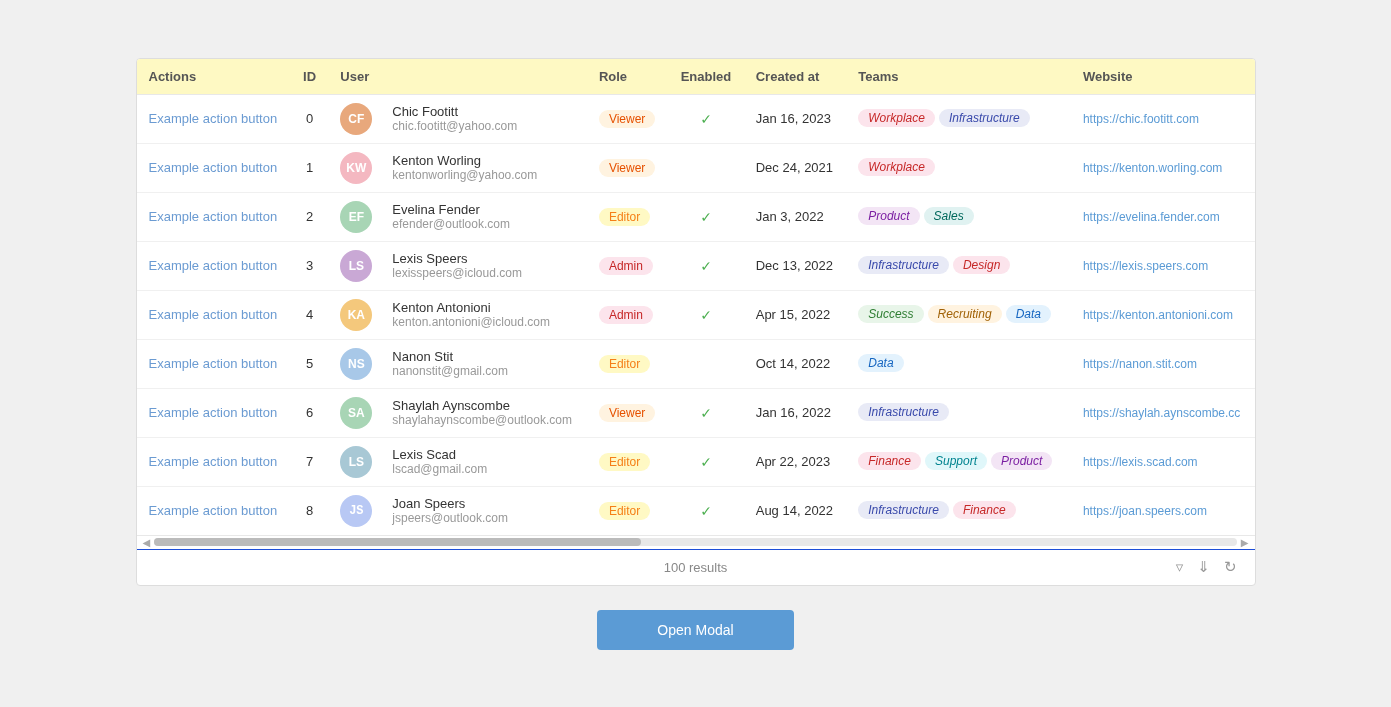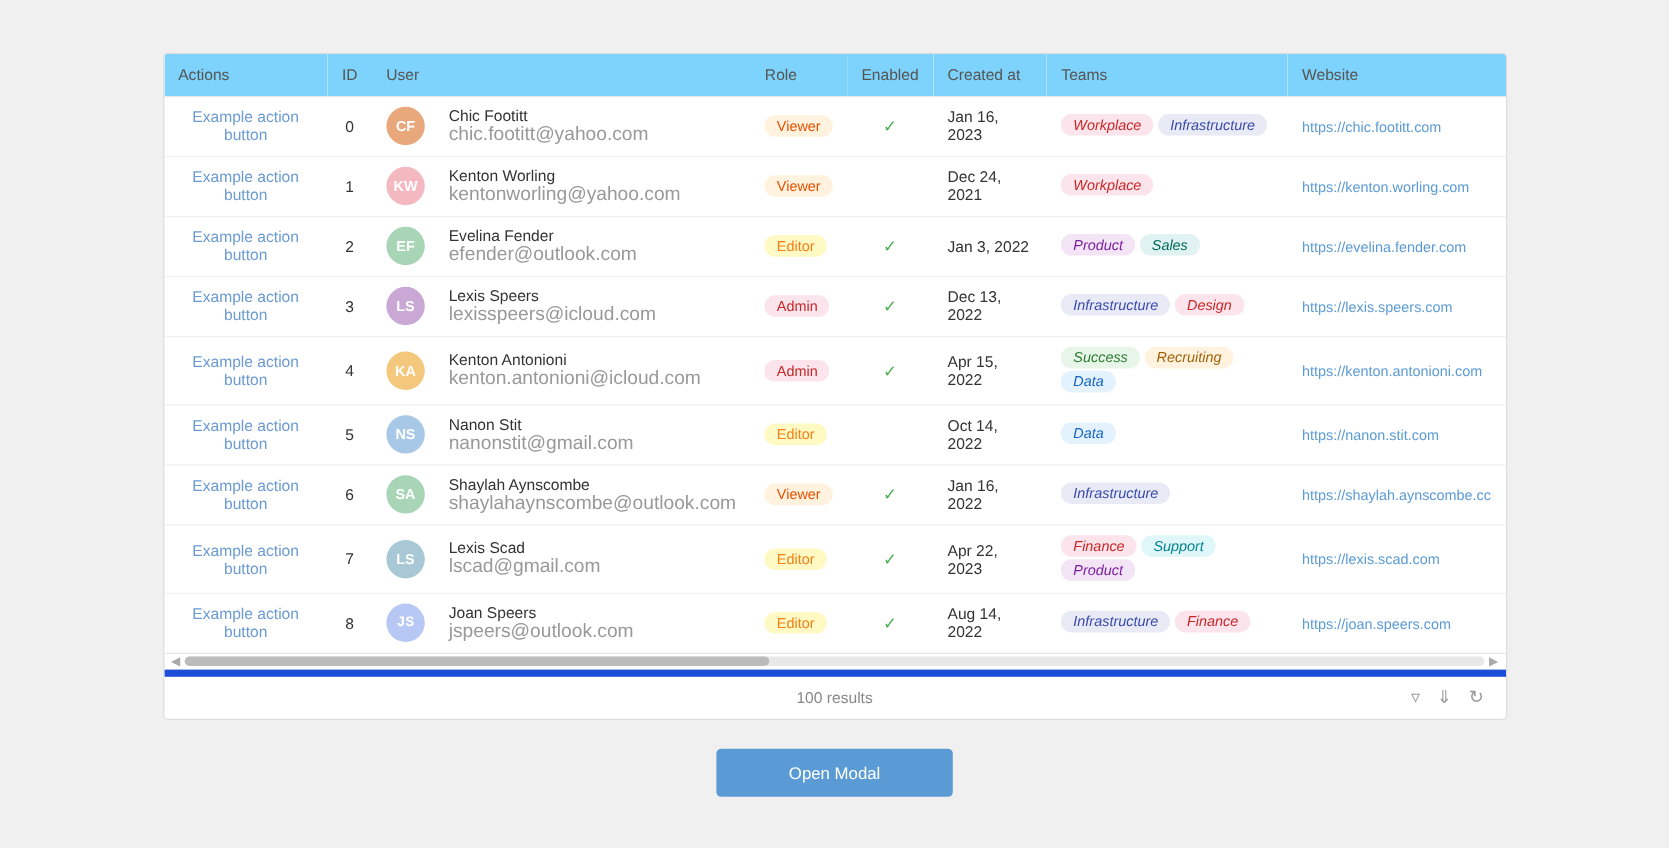--- a/index.html
+++ b/index.html
@@ -27,23 +27,23 @@
       overflow-x: auto;
       overflow-y: auto;
       max-height: 520px;
     }
     table {
       width: 100%;
       border-collapse: collapse;
       min-width: 900px;
     }
     thead th {
-      background: #7dd3fc;
+      background: #fef9c3;
       color: #555;
-      font-weight: 400;
+      font-weight: 700;
       font-size: 13px;
       padding: 10px 12px;
       text-align: left;
       border-bottom: 1px solid #e8e8e8;
       position: sticky;
       top: 0;
       z-index: 2;
     }
     thead th.center { text-align: center; }
     tbody tr {
@@ -82,21 +82,21 @@
       align-items: center;
       gap: 20px;
     }
     .user-info .name {
       font-weight: 500;
       color: #333;
       font-size: 13px;
     }
     .user-info .email {
       color: #999;
-      font-size: 16px;
+      font-size: 12px;
     }
     .role-badge {
       display: inline-block;
       padding: 2px 10px;
       border-radius: 12px;
       font-size: 12px;
       font-weight: 500;
     }
     .role-viewer { background: #fff3e0; color: #e65100; }
     .role-editor { background: #fff9c4; color: #f57f17; }
@@ -120,21 +120,21 @@
     .team-recruiting { background: #fff3e0; color: #a16207; }
     .team-data { background: #e3f2fd; color: #1565c0; }
     .team-finance { background: #fce4ec; color: #c62828; }
     .team-support { background: #e0f7fa; color: #00838f; }
     .website-link { color: #5b9bd5; text-decoration: none; font-size: 12px; }
     .table-footer {
       display: flex;
       align-items: center;
       justify-content: center;
       padding: 10px 16px;
-      border-top: 6px solid #1d4ed8;
+      border-top: 1px solid #1d4ed8;
       position: relative;
       color: #888;
       font-size: 13px;
     }
     .footer-icons {
       position: absolute;
       right: 16px;
       display: flex;
       gap: 10px;
       align-items: center;

